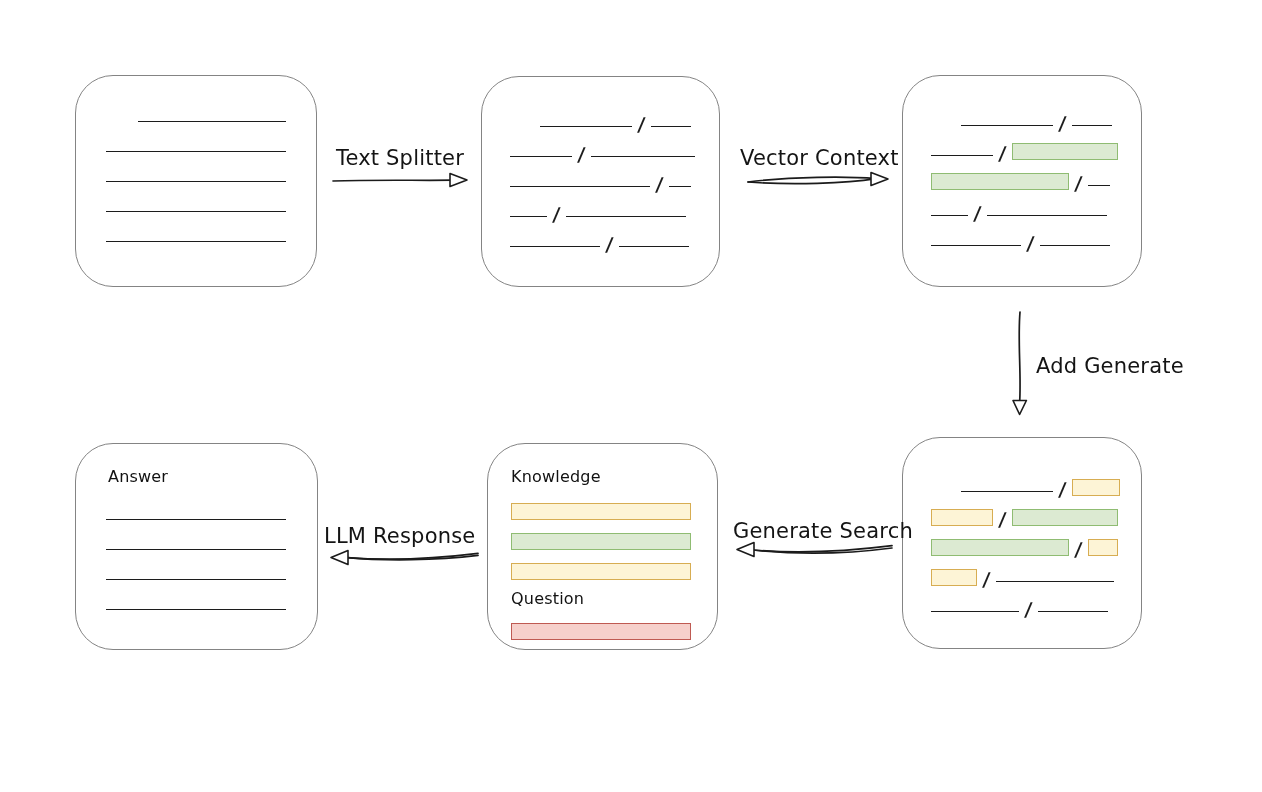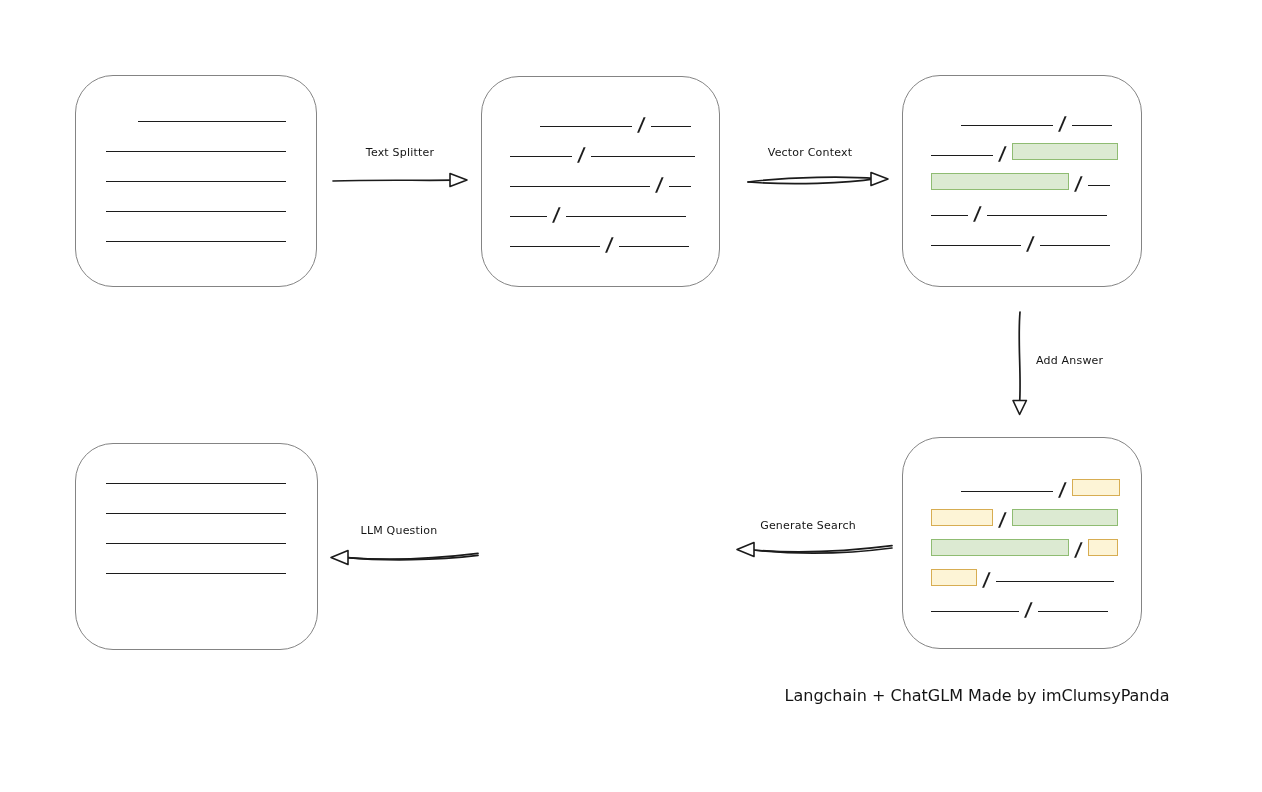--- a/index.html
+++ b/index.html
@@ -14,21 +14,21 @@
   .rows{position:absolute;left:0;top:0;right:0;bottom:0;box-sizing:border-box;}
   .row{display:flex;align-items:flex-end;}
   .seg-line{height:0;border-bottom:1.8px solid #1c1c1c;}
   .seg-rect{box-sizing:border-box;height:17px;margin-bottom:-4px;border:1.5px solid;}
   .seg-slash{
     font-size:19px;font-weight:600;line-height:0.85;margin:0 6px -5px 6px;
     transform:skewX(-6deg);color:#1c1c1c;
   }
   .seg-label{font-size:16px;font-weight:500;color:#111;letter-spacing:0.2px;}
   .arrow-label{
-    position:absolute;font-size:11px;font-weight:500;color:#141414;
+    position:absolute;font-size:21px;font-weight:500;color:#141414;
     letter-spacing:0.2px;white-space:nowrap;
   }
   .centered{text-align:center;}
   #caption{
     position:absolute;font-size:16px;font-weight:500;color:#141414;
     white-space:nowrap;text-align:center;
   }
   svg.arrows{position:absolute;left:0;top:0;pointer-events:none;}
   .stroke{fill:none;stroke:#1b1b1b;stroke-width:1.7;stroke-linecap:round;}
   .head{fill:#ffffff;stroke:#1b1b1b;stroke-width:1.6;stroke-linejoin:round;}
@@ -137,22 +137,47 @@
           <span class="seg-slash">/</span>
           <div class="seg-line" style="width: 118px; border-color: rgb(28, 28, 28);"></div>
         </div>
         <div class="row" style="height: 30px;">
           <div class="seg-line" style="width: 88px; border-color: rgb(28, 28, 28);"></div>
           <span class="seg-slash">/</span>
           <div class="seg-line" style="width: 70px; border-color: rgb(28, 28, 28);"></div>
         </div>
       </div>
   </div>
+  <div class="box" style="left: 487px; top: 443px; width: 231px; height: 207px;">
+    <div class="rows" style="padding: 6px 0px 0px 23px;">
+        <div class="row" style="height: 36px;">
+          <div class="seg-label">Knowledge</div>
+        </div>
+        <div class="row" style="height: 30px;">
+          <div class="seg-rect" style="width: 180px; background: rgb(253, 244, 214); border-color: rgb(215, 173, 82);"></div>
+        </div>
+        <div class="row" style="height: 30px;">
+          <div class="seg-rect" style="width: 180px; background: rgb(220, 234, 210); border-color: rgb(143, 188, 114);"></div>
+        </div>
+        <div class="row" style="height: 30px;">
+          <div class="seg-rect" style="width: 180px; background: rgb(253, 244, 214); border-color: rgb(215, 173, 82);"></div>
+        </div>
+        <div class="row" style="height: 32px;">
+          <div class="seg-label">Question</div>
+        </div>
+        <div class="row" style="height: 28px;">
+          <div class="seg-rect" style="width: 180px; background: rgb(246, 208, 203); border-color: rgb(191, 90, 82);"></div>
+        </div>
+      </div>
+  </div>
   <div class="box" style="left: 75px; top: 443px; width: 243px; height: 207px;">
     <div class="rows" style="padding: 6px 0px 0px 30px;">
+        <div class="row" style="height: 36px;">
+          <div class="seg-label" style="margin-left: 2px;">Answer</div>
+        </div>
         <div class="row" style="height: 34px;">
           <div class="seg-line" style="width: 180px; border-color: rgb(28, 28, 28);"></div>
         </div>
         <div class="row" style="height: 30px;">
           <div class="seg-line" style="width: 180px; border-color: rgb(28, 28, 28);"></div>
         </div>
         <div class="row" style="height: 30px;">
           <div class="seg-line" style="width: 180px; border-color: rgb(28, 28, 28);"></div>
         </div>
         <div class="row" style="height: 30px;">
@@ -182,18 +207,17 @@
     </g>
     <g>
       <path class="stroke" d="M478,553.4 C 436,558.6 386,560.6 347,557.6"></path>
       <path class="stroke" d="M478,555.4 C 436,560.4 386,561.2 347,557.6"></path>
       <path class="head" d="M348,550.5 L331,557.5 L348,564.5 Z"></path>
     </g>
   </svg>
 
   <div class="arrow-label centered" style="left:330px;top:146px;width:140px;">Text Splitter</div>
   <div class="arrow-label centered" style="left:740px;top:146px;width:140px;">Vector Context</div>
-  <div class="arrow-label" style="left:1036px;top:354px;">Add Answer</div>
+  <div class="arrow-label" style="left:1036px;top:354px;">Add Generate</div>
   <div class="arrow-label centered" style="left:733px;top:519px;width:150px;">Generate Search</div>
-  <div class="arrow-label centered" style="left:324px;top:524px;width:150px;">LLM Question</div>
-
-  <div id="caption" style="left:777px;top:686px;width:400px;">Langchain + ChatGLM Made by imClumsyPanda</div>
+  <div class="arrow-label centered" style="left:324px;top:524px;width:150px;">LLM Response</div>
+
 </div>
 
 </body></html>

